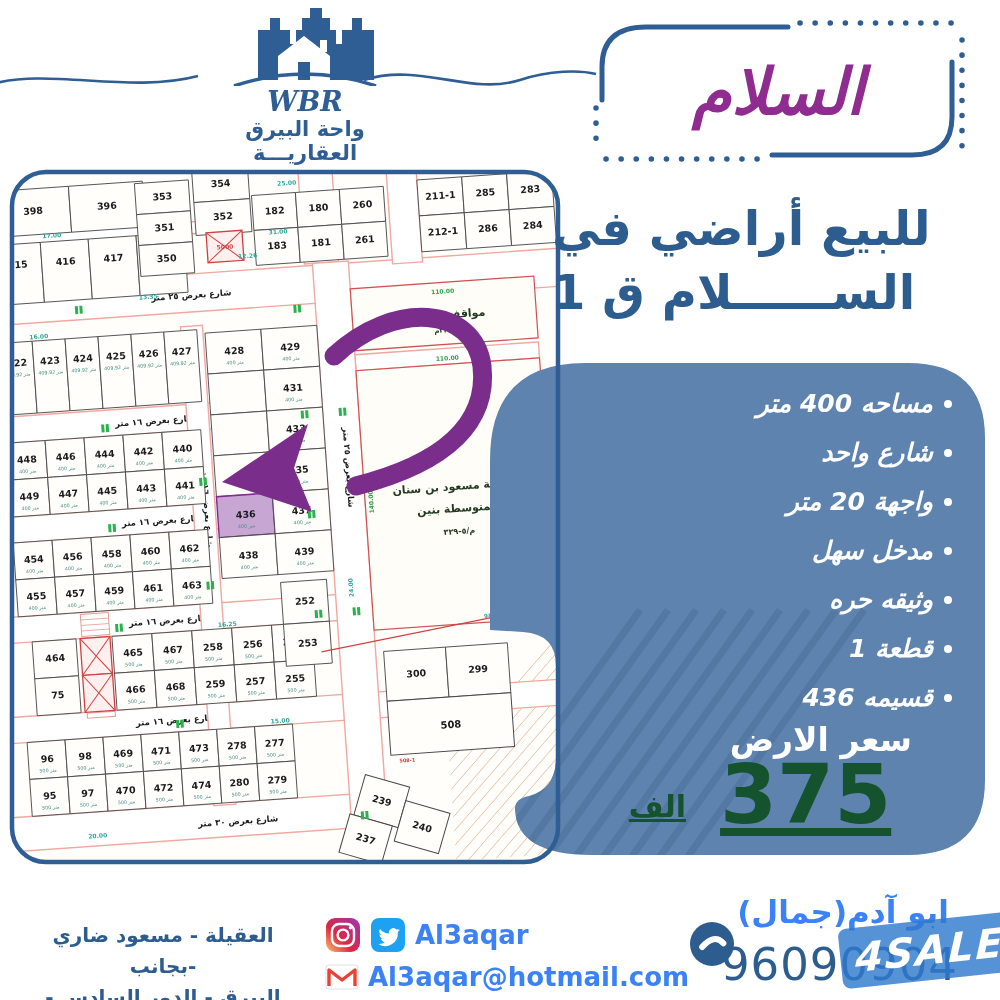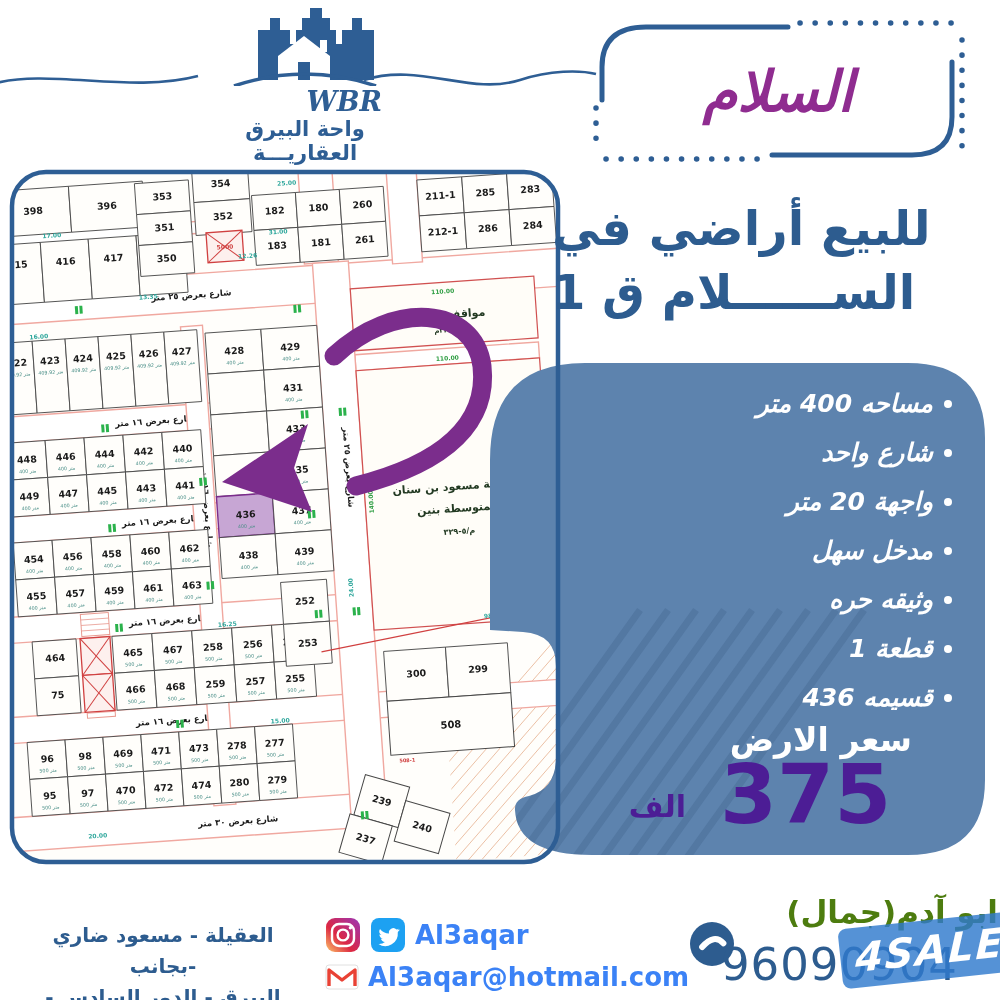--- a/index.html
+++ b/index.html
@@ -2,50 +2,50 @@
 <html><head>
 <meta charset="utf-8">
 <style>
   html,body{margin:0;padding:0;}
   body{width:1000px;height:1000px;position:relative;overflow:hidden;background:#ffffff;
        font-family:"DejaVu Sans",sans-serif;}
   .abs{position:absolute;}
   #scene{position:absolute;left:0;top:0;z-index:1;}
   
   #brand{left:228px;top:0;width:154px;height:170px;z-index:3;text-align:center;}
-  #brand-wbr{position:absolute;left:0;top:86px;width:154px;text-align:right;
+  #brand-wbr{position:absolute;left:0;top:86px;width:154px;text-align:center;
     font-family:"DejaVu Serif",serif;font-style:italic;font-weight:bold;font-size:27px;color:#2e5e94;}
   .brand-ar{position:absolute;left:0;width:154px;text-align:center;font-weight:bold;color:#2e5e94;font-size:21px;}
   #brand-l1{top:117px;} #brand-l2{top:141px;}
   
   #title-text{left:598px;top:22px;width:360px;height:136px;z-index:3;text-align:center;
-    line-height:140px;font-size:56px;font-weight:bold;font-style:italic;color:#8f2c90;}
+    line-height:140px;font-size:64px;font-weight:bold;font-style:italic;color:#8f2c90;}
   
   #subtitle{left:552px;top:196px;width:416px;z-index:3;text-align:left;direction:rtl;
     color:#2d5c8f;font-weight:bold;font-size:48px;line-height:64px;}
   
   #bullets{left:600px;top:379px;width:352px;z-index:3;list-style:none;margin:0;padding:0;font-style:italic;}
   #bullets li{display:flex;justify-content:flex-end;align-items:center;gap:11px;height:49px;
     color:#fff;font-weight:bold;font-size:25px;direction:ltr;}
   #bullets li .txt{direction:rtl;}
   #bullets li .dot{width:8px;height:8px;border-radius:50%;background:#fff;flex:0 0 auto;}
   #price-label{left:600px;top:720px;width:352px;z-index:3;text-align:right;padding-right:40px;
     box-sizing:border-box;color:#fff;font-weight:bold;font-size:33px;direction:rtl;}
   #price-row{left:560px;top:756px;width:400px;z-index:3;display:flex;justify-content:center;
-    align-items:flex-end;gap:34px;color:#4c1d95;font-weight:bold;}
+    align-items:flex-end;gap:34px;color:#14532d;font-weight:bold;text-decoration:underline;}
   #price-unit{font-size:30px;margin-bottom:10px;}
   #price-value{font-size:82px;line-height:0.95;}
   
   #address{left:18px;top:920px;width:290px;z-index:3;text-align:center;direction:rtl;
     color:#2d5c8f;font-weight:bold;font-size:20px;line-height:31px;}
   #social{left:325px;top:914px;z-index:3;}
   .soc-row{display:flex;align-items:center;gap:9px;height:42px;}
   .soc-label{color:#3b82f6;font-weight:bold;font-size:26px;}
-  #phone-name{right:2px;top:894px;width:310px;z-index:3;text-align:right;direction:rtl;
-    color:#4d7c0f;font-weight:bold;font-size:31px;}
+  #phone-name{right:2px;top:894px;width:310px;z-index:3;text-align:center;direction:rtl;
+    color:#3b82f6;font-weight:bold;font-size:31px;}
   #phone-number{right:42px;top:938px;z-index:3;color:#2d5c8f;font-weight:normal;font-size:45px;letter-spacing:1px;}
   #watermark{left:840px;top:920px;width:180px;height:60px;z-index:4;background:rgba(47,122,205,0.82);
     border-radius:8px;transform:rotate(-6deg);display:flex;align-items:center;justify-content:center;}
   #watermark span{color:#fff;font-weight:bold;font-style:italic;font-size:40px;letter-spacing:2px;transform:skewX(-8deg);}
 </style>
 </head>
 <body>
 
 <svg id="scene" width="1000" height="1000" viewBox="0 0 1000 1000">
     <path d="M-8 84 C 50 68 130 94 198 76" fill="none" stroke="#2e5e94" stroke-width="2.6"></path>

